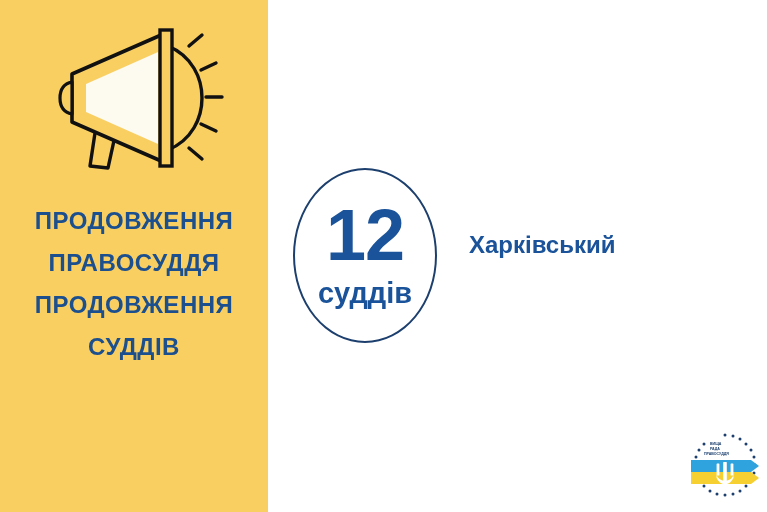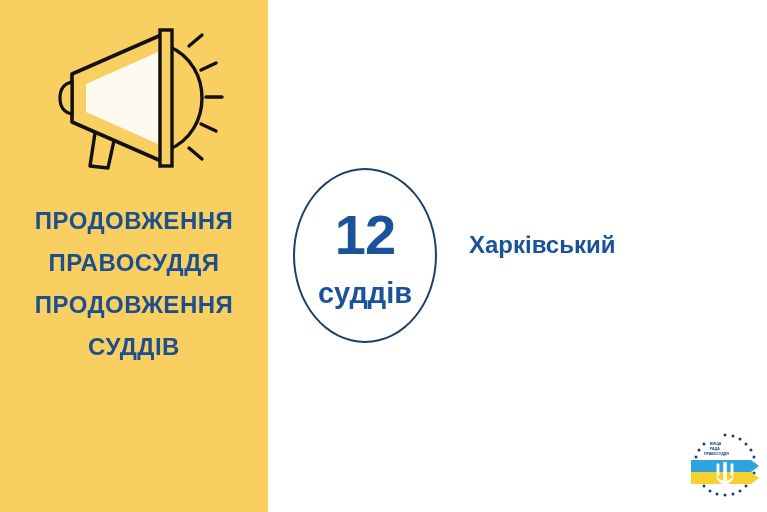--- a/index.html
+++ b/index.html
@@ -72,21 +72,21 @@
     border-radius: 50%;
     box-sizing: border-box;
     display: flex;
     flex-direction: column;
     align-items: center;
     justify-content: center;
   }
   .count-number {
     color: #1a5399;
     font-weight: bold;
-    font-size: 56px;
+    font-size: 72px;
     line-height: 66px;
     letter-spacing: -1px;
   }
   .count-label {
     color: #1a5399;
     font-weight: bold;
     font-size: 29px;
     line-height: 34px;
     margin-top: 8px;
   }

